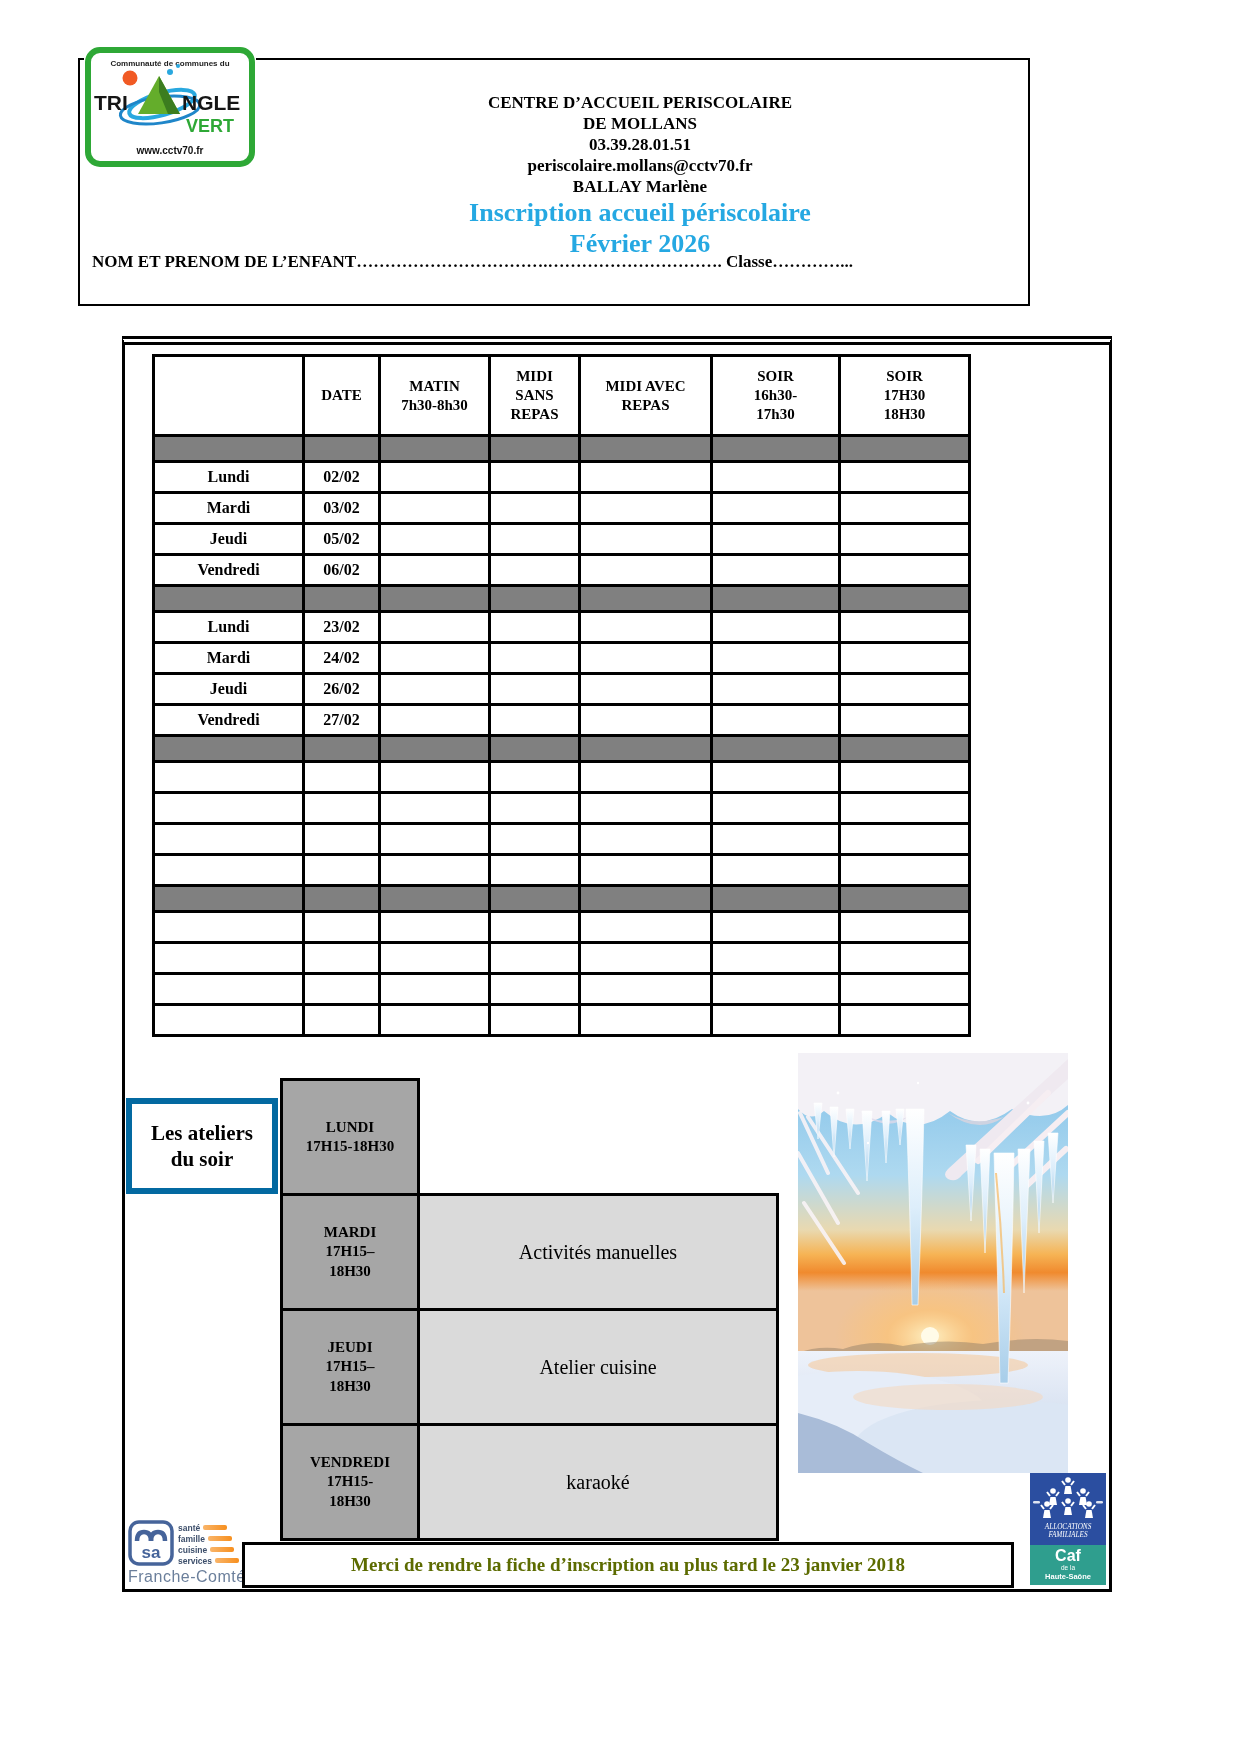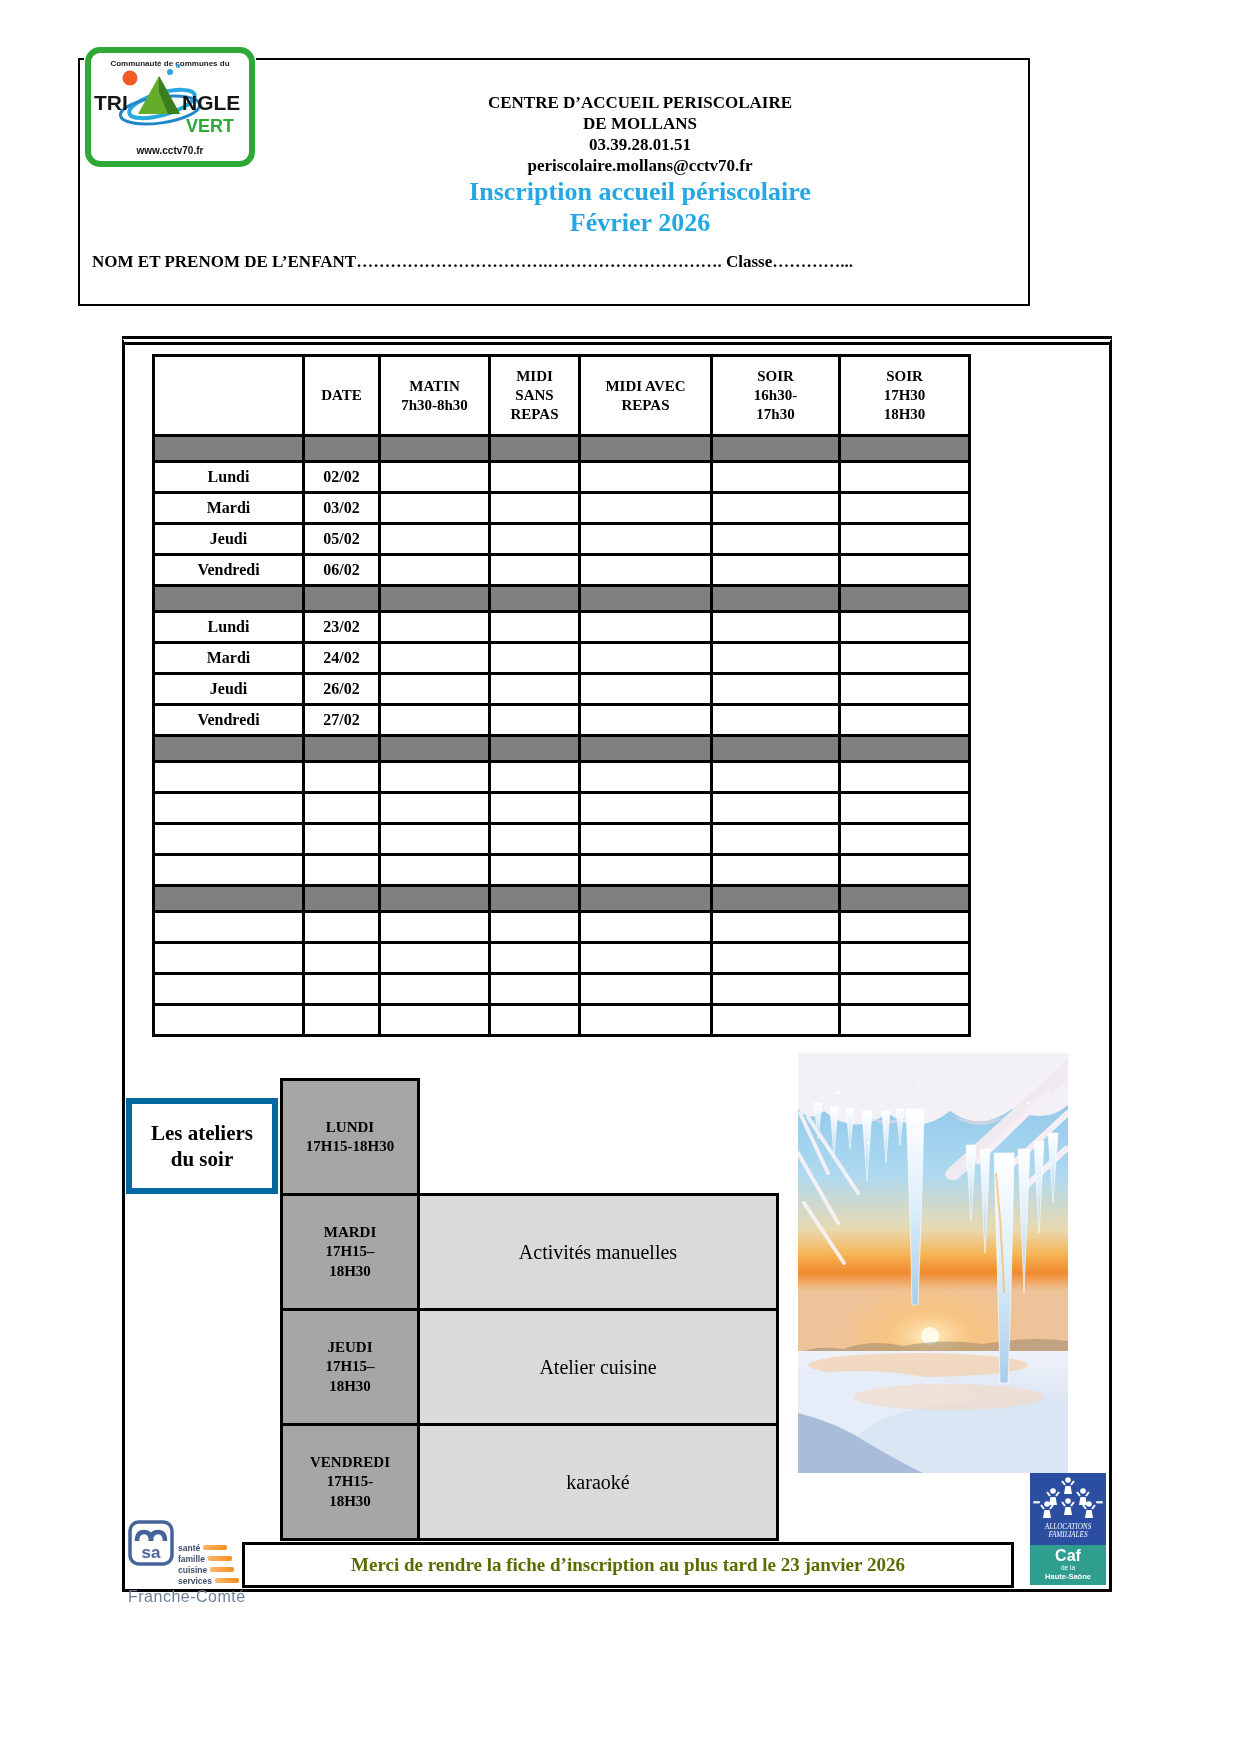--- a/index.html
+++ b/index.html
@@ -45,21 +45,21 @@
           display:flex;align-items:center;justify-content:center;text-align:center;
           font-size:20px;white-space:pre-line;line-height:1.3;}
 
   
   .photo{left:798px;top:1053px;width:270px;height:420px;}
   .photo svg{display:block;}
 
   
   .msa-block{left:128px;top:1520px;width:160px;font-family:"Liberation Sans","DejaVu Sans",sans-serif;}
   .msa-top{display:flex;align-items:flex-start;}
-  .msa-words{margin-left:4px;padding-top:2px;margin-top:20px;}
+  .msa-words{margin-left:4px;padding-top:2px;}
   .msa-word-row{display:flex;align-items:center;height:11px;}
   .msa-word{font-size:8.5px;color:#3d4f6b;font-weight:bold;}
   .msa-strip{display:inline-block;width:24px;height:5px;margin-left:3px;border-radius:2px;
              background:linear-gradient(90deg,#f9b56a,#f78f1e);}
   .msa-region{font-size:16px;color:#6b7f9b;margin-top:2px;letter-spacing:.5px;}
 
   .banner{left:242px;top:1542px;width:766px;height:40px;border:3px solid #000;
           display:flex;align-items:center;justify-content:center;
           font-size:19px;font-weight:bold;color:var(--banner-text,#5C6B00);}
 
@@ -90,20 +90,21 @@
       <text x="102" y="86" font-size="18" font-weight="bold" fill="var(--logo-green,#2EA836)">VERT</text>
       <text x="86" y="108" text-anchor="middle" font-size="10" font-weight="bold" fill="#111">www.cctv70.fr</text>
     </svg>
   </div>
 
   <div class="abs hdr-text">
     <div class="hline">CENTRE D’ACCUEIL PERISCOLAIRE</div>
     <div class="hline">DE MOLLANS</div>
     <div class="hline">03.39.28.01.51</div>
     <div class="hline">periscolaire.mollans@cctv70.fr</div>
+    <div class="hline">BALLAY Marlène</div>
     <div class="htitle">Inscription accueil périscolaire</div>
     <div class="htitle">Février 2026</div>
   </div>
 
   <div class="abs name-line">NOM ET PRENOM DE L’ENFANT…………………………….………………………….  Classe…………...</div>
 
   <div class="abs container-box"></div>
 
   <table class="sched">
     <colgroup>
@@ -432,21 +433,21 @@
           </div>
         <div class="msa-word-row">
             <span class="msa-word">services</span>
             <span class="msa-strip"></span>
           </div>
       </div>
     </div>
     <div class="msa-region">Franche-Comté</div>
   </div>
 
-  <div class="abs banner">Merci de rendre la fiche d’inscription au plus tard le 23 janvier 2026</div>
+  <div class="abs banner">Merci de rendre la fiche d’inscription au plus tard le 23 janvier 2018</div>
 
   <div class="abs caf-block">
     <svg width="76" height="112" viewBox="0 0 76 112" class="sans">
       <rect x="0" y="0" width="76" height="72" fill="var(--caf-blue,#2B4EA0)"></rect>
       <rect x="0" y="72" width="76" height="40" fill="var(--caf-teal,#2F9E8E)"></rect>
       <g fill="#ffffff" stroke="none">
         <g transform="translate(38,14)">
             <circle cy="-7" r="2.8"></circle>
             <path d="M-3,-2 L-6,-6 M3,-2 L6,-6" stroke="#fff" stroke-width="2"></path>
             <path d="M-2.6,-1 h5.2 l1.4,8 h-8 z"></path>

